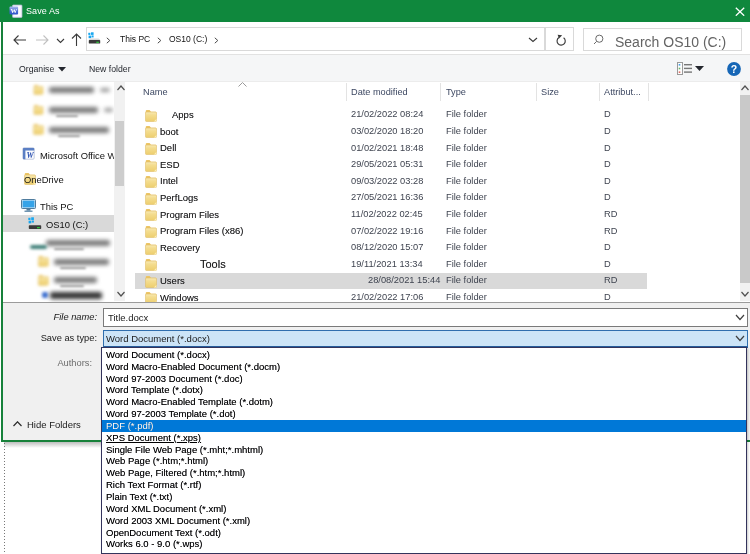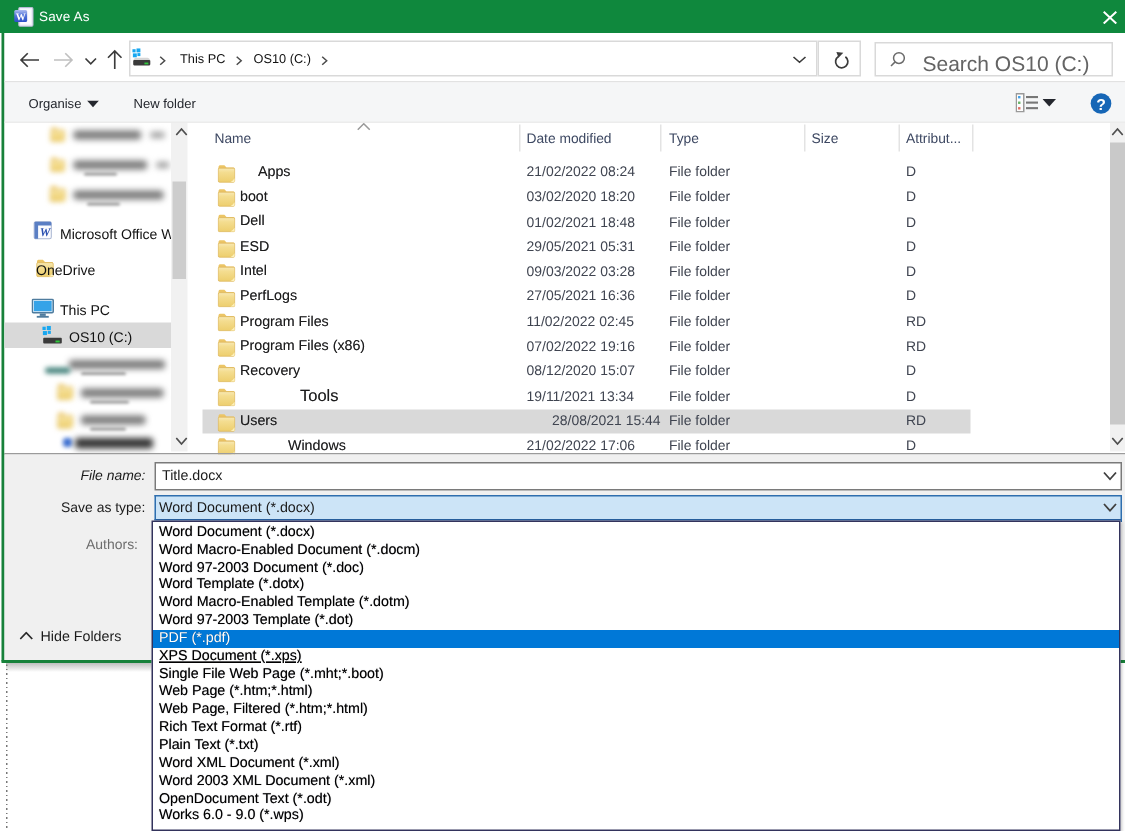--- a/index.html
+++ b/index.html
@@ -271,21 +271,21 @@
 <svg class="abs" style="left:145px;top:274.7px;opacity:1;" width="12" height="13" viewBox="0 0 12 13">
     <use href="#fold"></use>
   </svg>
 <div class="t" style="left:160px;top:275.0px;font-size:9.5px;color:#1c1c1c;text-shadow:0 0 .4px rgba(30,30,40,.5);">Users</div>
 <div class="t" style="left:368px;top:275.4px;font-size:9.3px;color:#3f4450;">28/08/2021 15:44</div>
 <div class="t" style="left:446px;top:275.4px;font-size:9.3px;color:#3f4450;">File folder</div>
 <div class="t" style="left:604px;top:275.4px;font-size:9.3px;color:#3f4450;">RD</div>
 <svg class="abs" style="left:145px;top:291.3px;opacity:1;" width="12" height="13" viewBox="0 0 12 13">
     <use href="#fold"></use>
   </svg>
-<div class="t" style="left:160px;top:291.6px;font-size:9.5px;color:#1c1c1c;text-shadow:0 0 .4px rgba(30,30,40,.5);margin-left:32px;">Windows</div>
+<div class="t" style="left:160px;top:291.6px;font-size:9.5px;color:#1c1c1c;text-shadow:0 0 .4px rgba(30,30,40,.5);">Windows</div>
 <div class="t" style="left:351px;top:292.0px;font-size:9.3px;color:#3f4450;">21/02/2022 17:06</div>
 <div class="t" style="left:446px;top:292.0px;font-size:9.3px;color:#3f4450;">File folder</div>
 <div class="t" style="left:604px;top:292.0px;font-size:9.3px;color:#3f4450;">D</div>
 <div class="abs" style="left:740px;top:82px;width:10px;height:219px;background:#f1f1f1;"></div>
 <div class="abs" style="left:740px;top:95px;width:10px;height:188px;background:#c9c9c9;"></div>
 <svg class="abs" style="left:741px;top:85px;" width="8" height="6" viewBox="0 0 8 6">
 <path d="M0.5 5 L4 1 L7.5 5" stroke="#505050" stroke-width="1.2" fill="none"></path>
   </svg>
 <svg class="abs" style="left:741px;top:291px;" width="8" height="6" viewBox="0 0 8 6">
 <path d="M0.5 1 L4 5 L7.5 1" stroke="#505050" stroke-width="1.2" fill="none"></path>
@@ -311,20 +311,20 @@
 <div class="t" style="left:27px;top:419px;font-size:9.5px;color:#1a1a1a;">Hide Folders</div>
 <div class="abs" style="left:101px;top:347px;width:646px;height:207.2px;background:#fff;border:1px solid #33335c;z-index:50;box-shadow:1px 1px 2px rgba(0,0,0,.22);"></div>
 <div class="t" style="left:102px;top:348.80px;width:644px;height:11.85px;line-height:11.85px;padding-left:4px;font-size:9.5px;text-shadow:0 0 .45px rgba(30,30,40,.65);color:#000;z-index:51;">Word Document (*.docx)</div>
 <div class="t" style="left:102px;top:360.65px;width:644px;height:11.85px;line-height:11.85px;padding-left:4px;font-size:9.5px;text-shadow:0 0 .45px rgba(30,30,40,.65);color:#000;z-index:51;">Word Macro-Enabled Document (*.docm)</div>
 <div class="t" style="left:102px;top:372.50px;width:644px;height:11.85px;line-height:11.85px;padding-left:4px;font-size:9.5px;text-shadow:0 0 .45px rgba(30,30,40,.65);color:#000;z-index:51;">Word 97-2003 Document (*.doc)</div>
 <div class="t" style="left:102px;top:384.35px;width:644px;height:11.85px;line-height:11.85px;padding-left:4px;font-size:9.5px;text-shadow:0 0 .45px rgba(30,30,40,.65);color:#000;z-index:51;">Word Template (*.dotx)</div>
 <div class="t" style="left:102px;top:396.20px;width:743px;height:11.85px;line-height:11.85px;padding-left:4px;font-size:9.5px;text-shadow:0 0 .45px rgba(30,30,40,.65);color:#000;z-index:51;">Word Macro-Enabled Template (*.dotm)</div>
 <div class="t" style="left:102px;top:408.05px;width:644px;height:11.85px;line-height:11.85px;padding-left:4px;font-size:9.5px;text-shadow:0 0 .45px rgba(30,30,40,.65);color:#000;z-index:51;">Word 97-2003 Template (*.dot)</div>
 <div class="t" style="left:102px;top:419.90px;width:644px;height:11.85px;line-height:11.85px;padding-left:4px;font-size:9.5px;text-shadow:0 0 .45px rgba(30,30,40,.65);background:#0078d7;color:#fff;z-index:51;">PDF (*.pdf)</div>
 <div class="t" style="left:102px;top:431.75px;width:644px;height:11.85px;line-height:11.85px;padding-left:4px;font-size:9.5px;text-shadow:0 0 .45px rgba(30,30,40,.65);color:#000;z-index:51;text-decoration:underline;">XPS Document (*.xps)</div>
-<div class="t" style="left:102px;top:443.60px;width:644px;height:11.85px;line-height:11.85px;padding-left:4px;font-size:9.5px;text-shadow:0 0 .45px rgba(30,30,40,.65);color:#000;z-index:51;">Single File Web Page (*.mht;*.boot)</div>
+<div class="t" style="left:102px;top:443.60px;width:644px;height:11.85px;line-height:11.85px;padding-left:4px;font-size:9.5px;text-shadow:0 0 .45px rgba(30,30,40,.65);color:#000;z-index:51;">Single File Web Page (*.mht;*.mhtml)</div>
 <div class="t" style="left:102px;top:455.45px;width:644px;height:11.85px;line-height:11.85px;padding-left:4px;font-size:9.5px;text-shadow:0 0 .45px rgba(30,30,40,.65);color:#000;z-index:51;">Web Page (*.htm;*.html)</div>
 <div class="t" style="left:102px;top:467.30px;width:644px;height:11.85px;line-height:11.85px;padding-left:4px;font-size:9.5px;text-shadow:0 0 .45px rgba(30,30,40,.65);color:#000;z-index:51;">Web Page, Filtered (*.htm;*.html)</div>
 <div class="t" style="left:102px;top:479.15px;width:644px;height:11.85px;line-height:11.85px;padding-left:4px;font-size:9.5px;text-shadow:0 0 .45px rgba(30,30,40,.65);color:#000;z-index:51;">Rich Text Format (*.rtf)</div>
 <div class="t" style="left:102px;top:491.00px;width:644px;height:11.85px;line-height:11.85px;padding-left:4px;font-size:9.5px;text-shadow:0 0 .45px rgba(30,30,40,.65);color:#000;z-index:51;">Plain Text (*.txt)</div>
 <div class="t" style="left:102px;top:502.85px;width:644px;height:11.85px;line-height:11.85px;padding-left:4px;font-size:9.5px;text-shadow:0 0 .45px rgba(30,30,40,.65);color:#000;z-index:51;">Word XML Document (*.xml)</div>
 <div class="t" style="left:102px;top:514.70px;width:644px;height:11.85px;line-height:11.85px;padding-left:4px;font-size:9.5px;text-shadow:0 0 .45px rgba(30,30,40,.65);color:#000;z-index:51;">Word 2003 XML Document (*.xml)</div>
 <div class="t" style="left:102px;top:526.55px;width:644px;height:11.85px;line-height:11.85px;padding-left:4px;font-size:9.5px;text-shadow:0 0 .45px rgba(30,30,40,.65);color:#000;z-index:51;">OpenDocument Text (*.odt)</div>
 <div class="t" style="left:102px;top:538.40px;width:644px;height:11.85px;line-height:11.85px;padding-left:4px;font-size:9.5px;text-shadow:0 0 .45px rgba(30,30,40,.65);color:#000;z-index:51;">Works 6.0 - 9.0 (*.wps)</div>
 </body></html>

